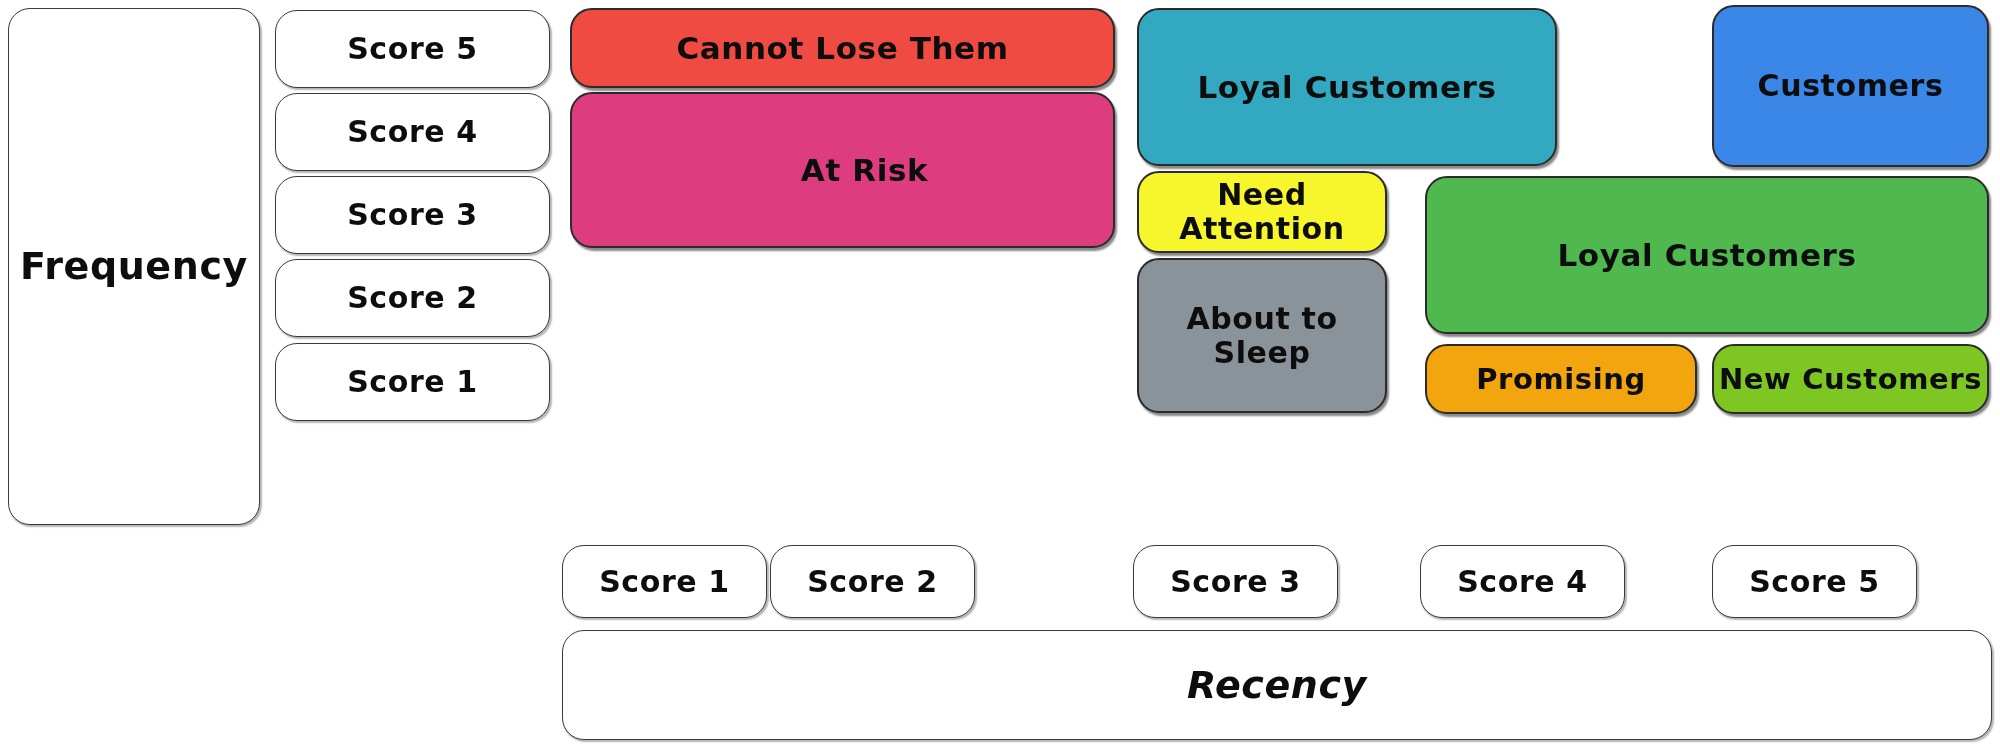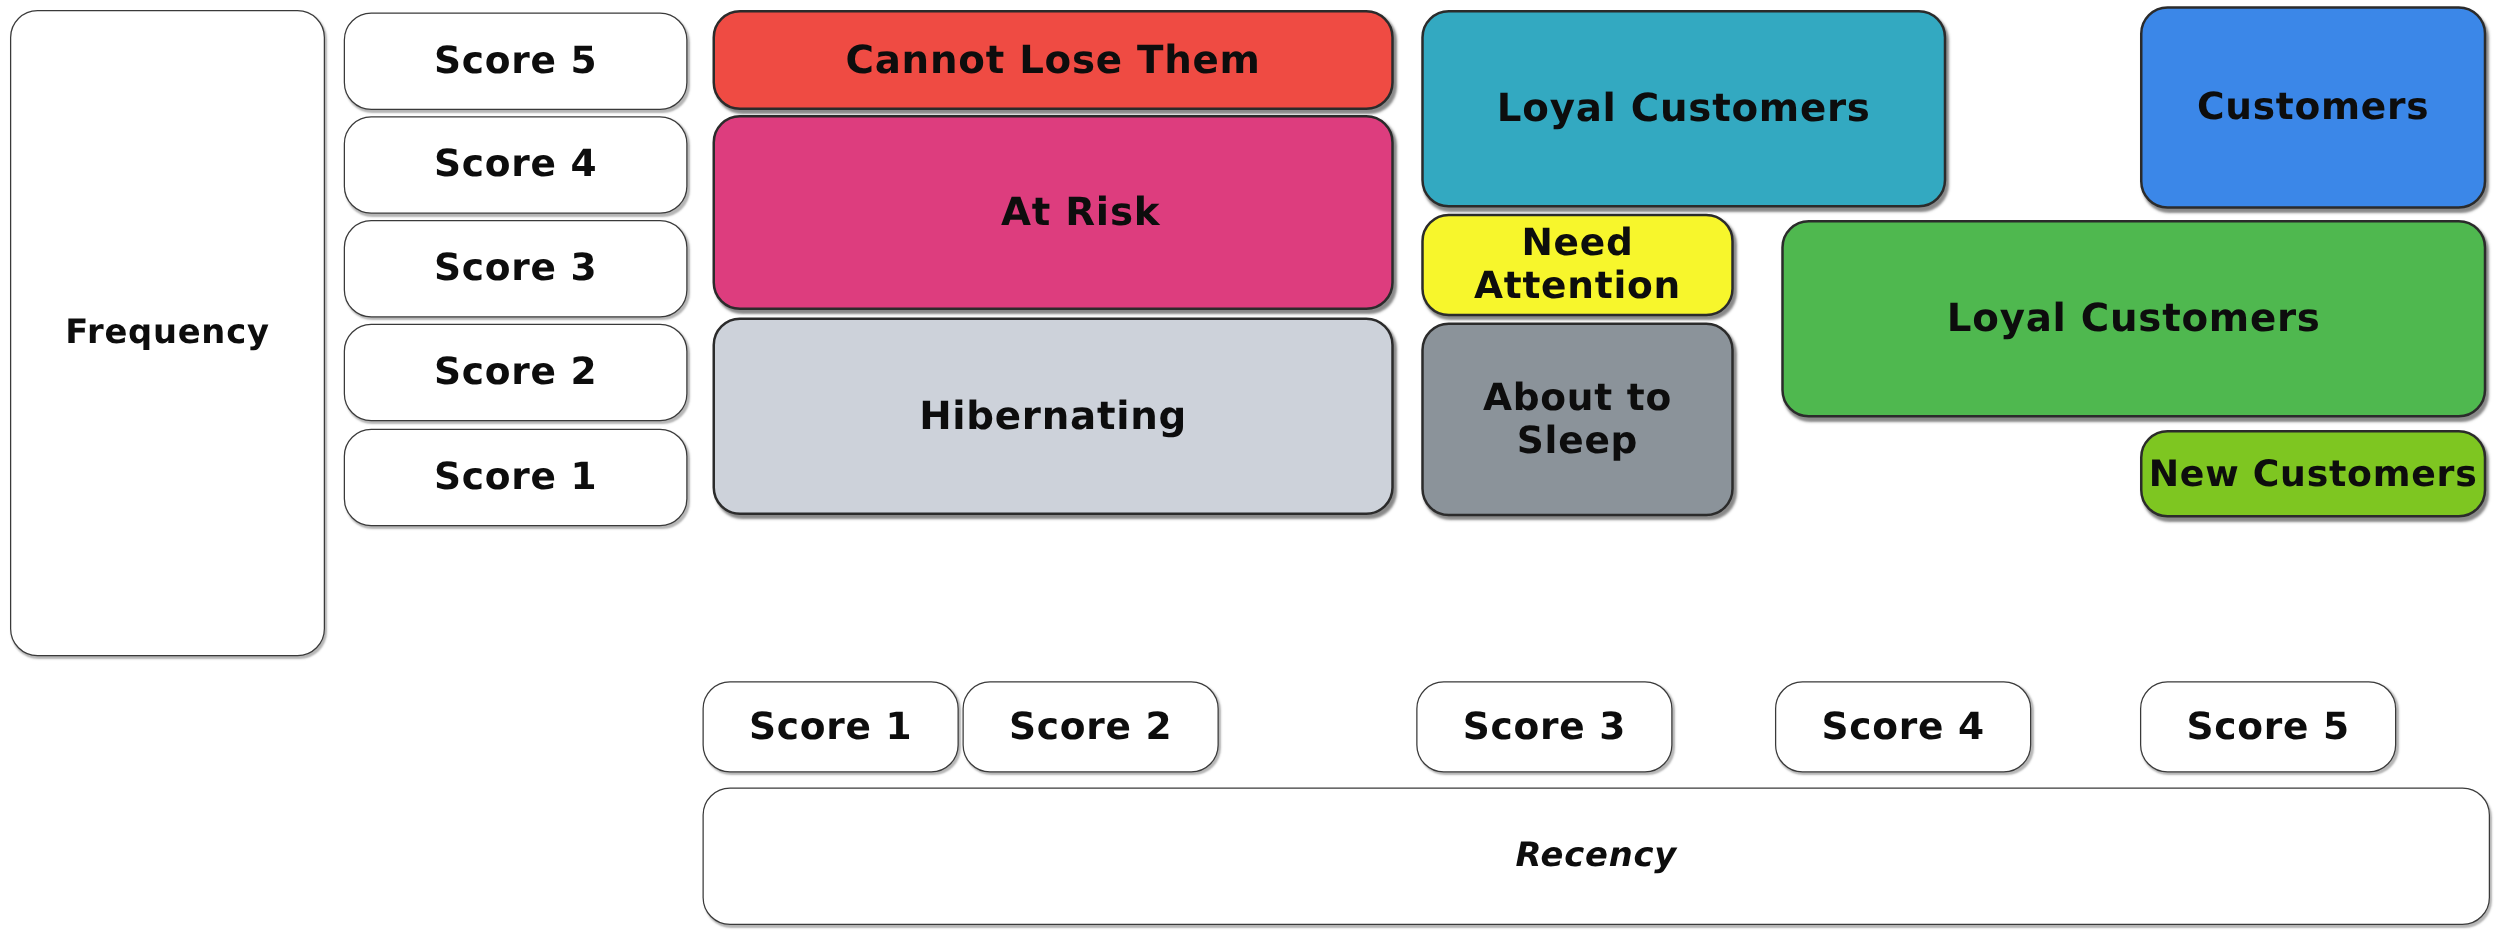--- a/index.html
+++ b/index.html
@@ -34,49 +34,49 @@
     font-weight: 600;
     letter-spacing: 0.6px;
     -webkit-font-smoothing: antialiased;
   }
   .box.plain {
     background: #ffffff;
     border-color: #3a3a3a;
     border-width: 1.8px;
     box-shadow: 1.5px 2px 1.5px rgba(90,90,90,0.45);
   }
-  .label-axis  { font-size: 27px; }
+  .label-axis  { font-size: 38px; }
   .label-score { font-size: 30px; }
   .seg-lg      { font-size: 31px; }
   .seg-md      { font-size: 30px; }
   .seg-sm      { font-size: 29px; }
 </style>
 </head>
 <body>
 
 <div id="canvas">
 
   <div class="box plain label-axis" style="left:8px; top:8px; width:252px; height:517px;">Frequency</div>
 
   <div class="box plain label-score" style="left:275px; top:10px; width:275px; height:78px;">Score 5</div>
   <div class="box plain label-score" style="left:275px; top:93px; width:275px; height:78px;">Score 4</div>
   <div class="box plain label-score" style="left:275px; top:176px; width:275px; height:78px;">Score 3</div>
   <div class="box plain label-score" style="left:275px; top:259px; width:275px; height:78px;">Score 2</div>
   <div class="box plain label-score" style="left:275px; top:343px; width:275px; height:78px;">Score 1</div>
 
   <div class="box seg-lg" style="left:570px; top:8px; width:545px; height:80px; background:#EF4B43;">Cannot Lose Them</div>
   <div class="box seg-lg" style="left:570px; top:92px; width:545px; height:156px; background:#DD3D7E;padding-left:44px;">At Risk</div>
-  <div class="box seg-lg" style="left:570px; top:254px; width:545px; height:158px; background:#CDD2DA;">Hibernating</div>
 
   <div class="box seg-lg" style="left:1137px; top:8px; width:420px; height:158px; background:#33A9C1;">Loyal Customers</div>
   <div class="box seg-md" style="left:1137px; top:171px; width:250px; height:82px; background:#F7F62C;">Need Attention</div>
   <div class="box seg-md" style="left:1137px; top:258px; width:250px; height:155px; background:#8B939A;">About to Sleep</div>
 
   <div class="box seg-md" style="left:1712px; top:5px; width:277px; height:162px; background:#3B87E8;">Customers</div>
   <div class="box seg-lg" style="left:1425px; top:176px; width:564px; height:158px; background:#4FB84F;">Loyal Customers</div>
+  <div class="box seg-sm" style="left:1425px; top:344px; width:272px; height:70px; background:#F2A50C;">Promising</div>
   <div class="box seg-sm" style="left:1712px; top:344px; width:277px; height:70px; background:#7EC621;">New Customers</div>
 
   <div class="box plain label-score" style="left:562px; top:545px; width:205px; height:73px;">Score 1</div>
   <div class="box plain label-score" style="left:770px; top:545px; width:205px; height:73px;">Score 2</div>
   <div class="box plain label-score" style="left:1133px; top:545px; width:205px; height:73px;">Score 3</div>
   <div class="box plain label-score" style="left:1420px; top:545px; width:205px; height:73px;">Score 4</div>
   <div class="box plain label-score" style="left:1712px; top:545px; width:205px; height:73px;">Score 5</div>
 
   <div class="box plain label-axis" style="left:562px; top:630px; width:1430px; height:110px;font-style:italic;">Recency</div>
 

